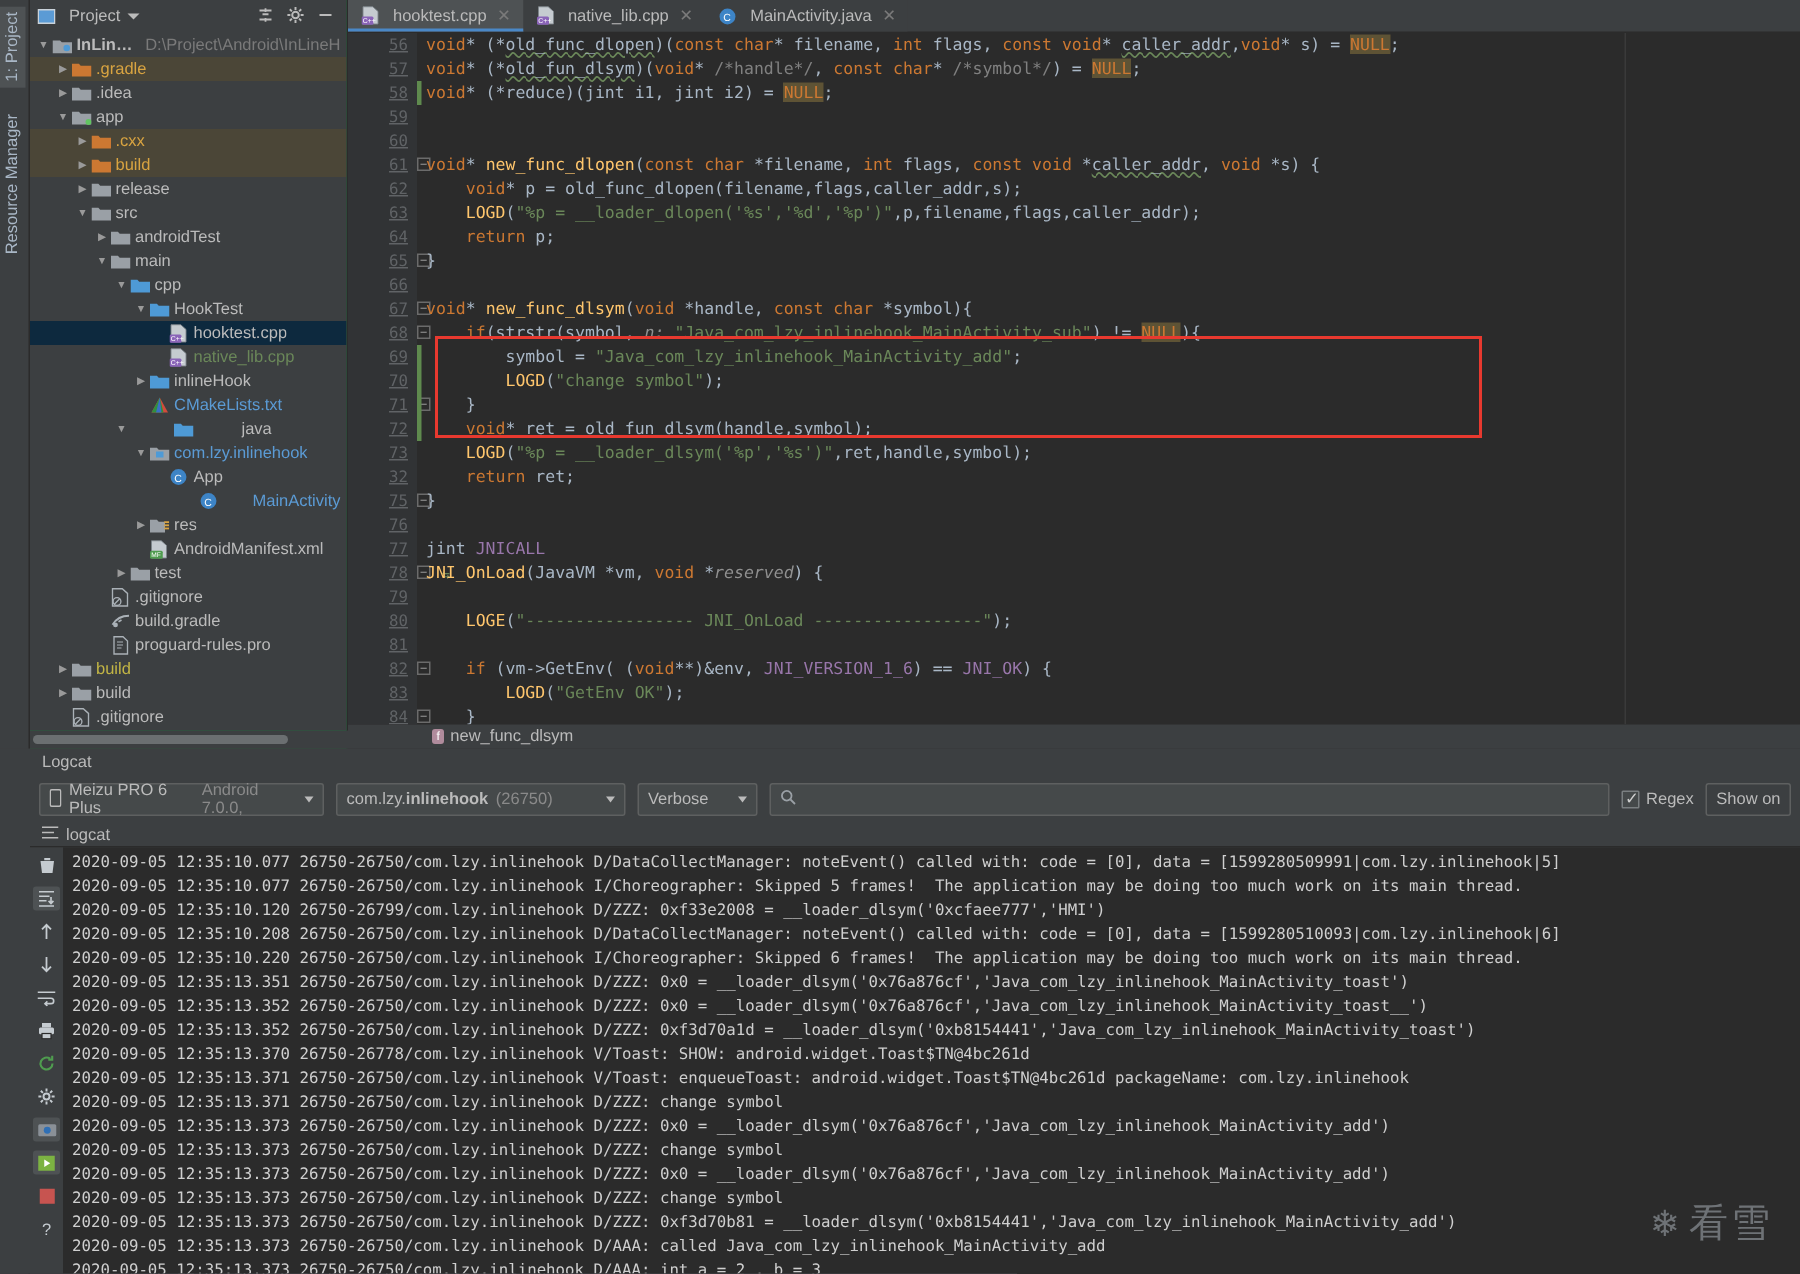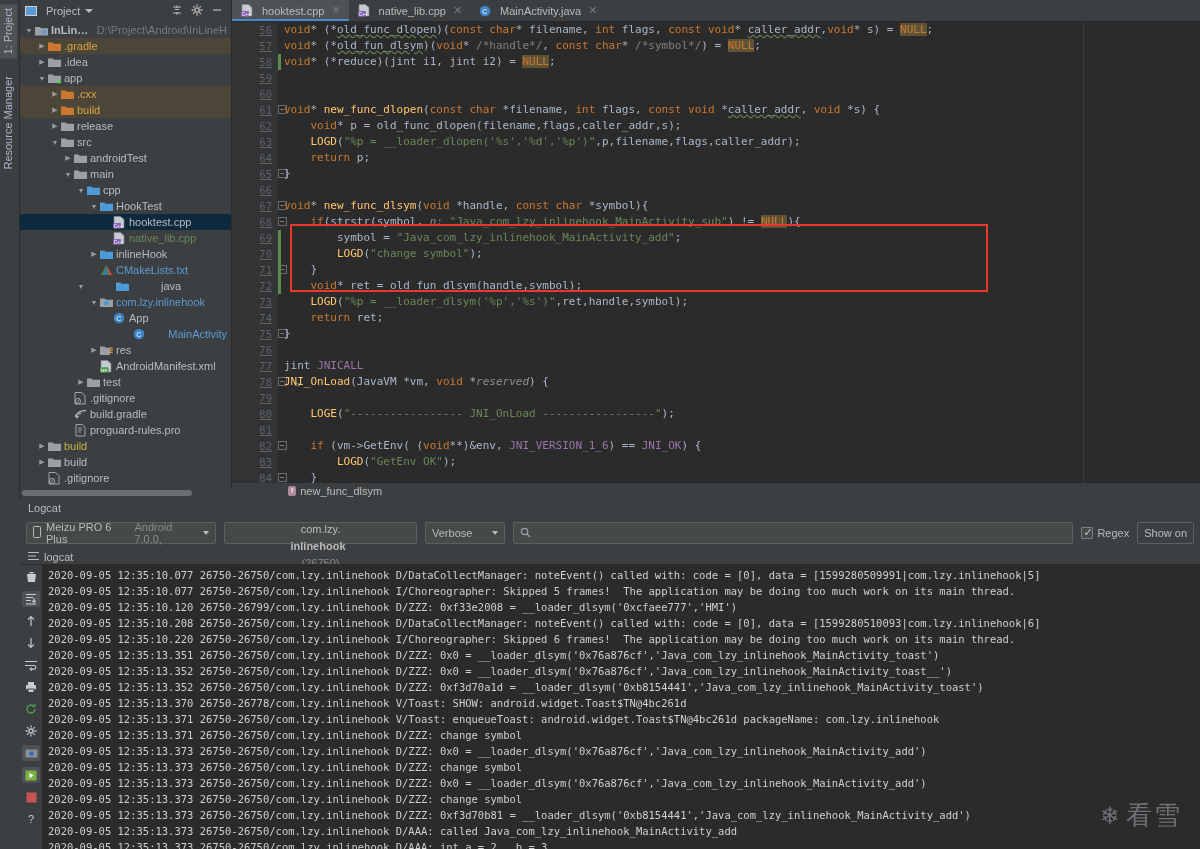--- a/index.html
+++ b/index.html
@@ -132,21 +132,21 @@
     position: absolute; left: 20px; top: 18px; right: 0; height: 32px;
     display: flex; align-items: center; gap: 8px; padding: 0 6px;
   }
   .combo {
     height: 22px; background: #45494a; border: 1px solid #5e6060; border-radius: 2px;
     display: flex; align-items: center; padding: 0 6px; gap: 5px;
     font-size: 11px; color: #bbbbbb;
   }
   .combo .cb-arrow { margin-left: auto; width: 0; height: 0; border-left: 3.5px solid transparent; border-right: 3.5px solid transparent; border-top: 4px solid #bbb; }
   #combo-device { width: 190px; }
-  #combo-process { width: 193px; flex-direction: column; }
+  #combo-process { width: 193px; }
   #combo-level { width: 80px; }
   #logcat-search {
     flex: 1; height: 22px; background: #45494a; border: 1px solid #5e6060; border-radius: 2px;
     display: flex; align-items: center; padding: 0 6px; gap: 4px; font-size: 11px; color: #777;
   }
   .search-glyph { color: #9aa0a6; font-size: 10px; }
   .chk { display: flex; align-items: center; gap: 4px; font-size: 11px; color: #bbbbbb; }
   .chkbox { width: 12px; height: 12px; border: 1px solid #7a7f81; background: #45494a; position: relative; border-radius: 1px; }
   .chkbox:after { content: "\2713"; position: absolute; left: 1px; top: -2px; font-size: 11px; color: #d0d0d0; }
   .showonly { height: 22px; border: 1px solid #5e6060; border-radius: 2px; background: #3c3f41; display:flex; align-items:center; padding: 0 6px; font-size: 11px; }
@@ -574,21 +574,21 @@
           <div class="gl">64</div>
           <div class="gl">65<span class="fold-m">−</span></div>
           <div class="gl">66</div>
           <div class="gl">67<span class="fold-m">−</span></div>
           <div class="gl">68<span class="fold-m">−</span></div>
           <div class="gl">69</div>
           <div class="gl">70</div>
           <div class="gl">71<span class="fold-m">−</span></div>
           <div class="gl">72</div>
           <div class="gl">73</div>
-          <div class="gl">74</div>
+          <div class="gl">32</div>
           <div class="gl">75<span class="fold-m">−</span></div>
           <div class="gl">76</div>
           <div class="gl">77</div>
           <div class="gl">78<span class="fold-m">−</span><span class="arrw" style="right: -22px;">⇆</span></div>
           <div class="gl">79</div>
           <div class="gl">80</div>
           <div class="gl">81</div>
           <div class="gl">82<span class="fold-m">−</span></div>
           <div class="gl">83</div>
           <div class="gl">84<span class="fold-m">−</span></div>

